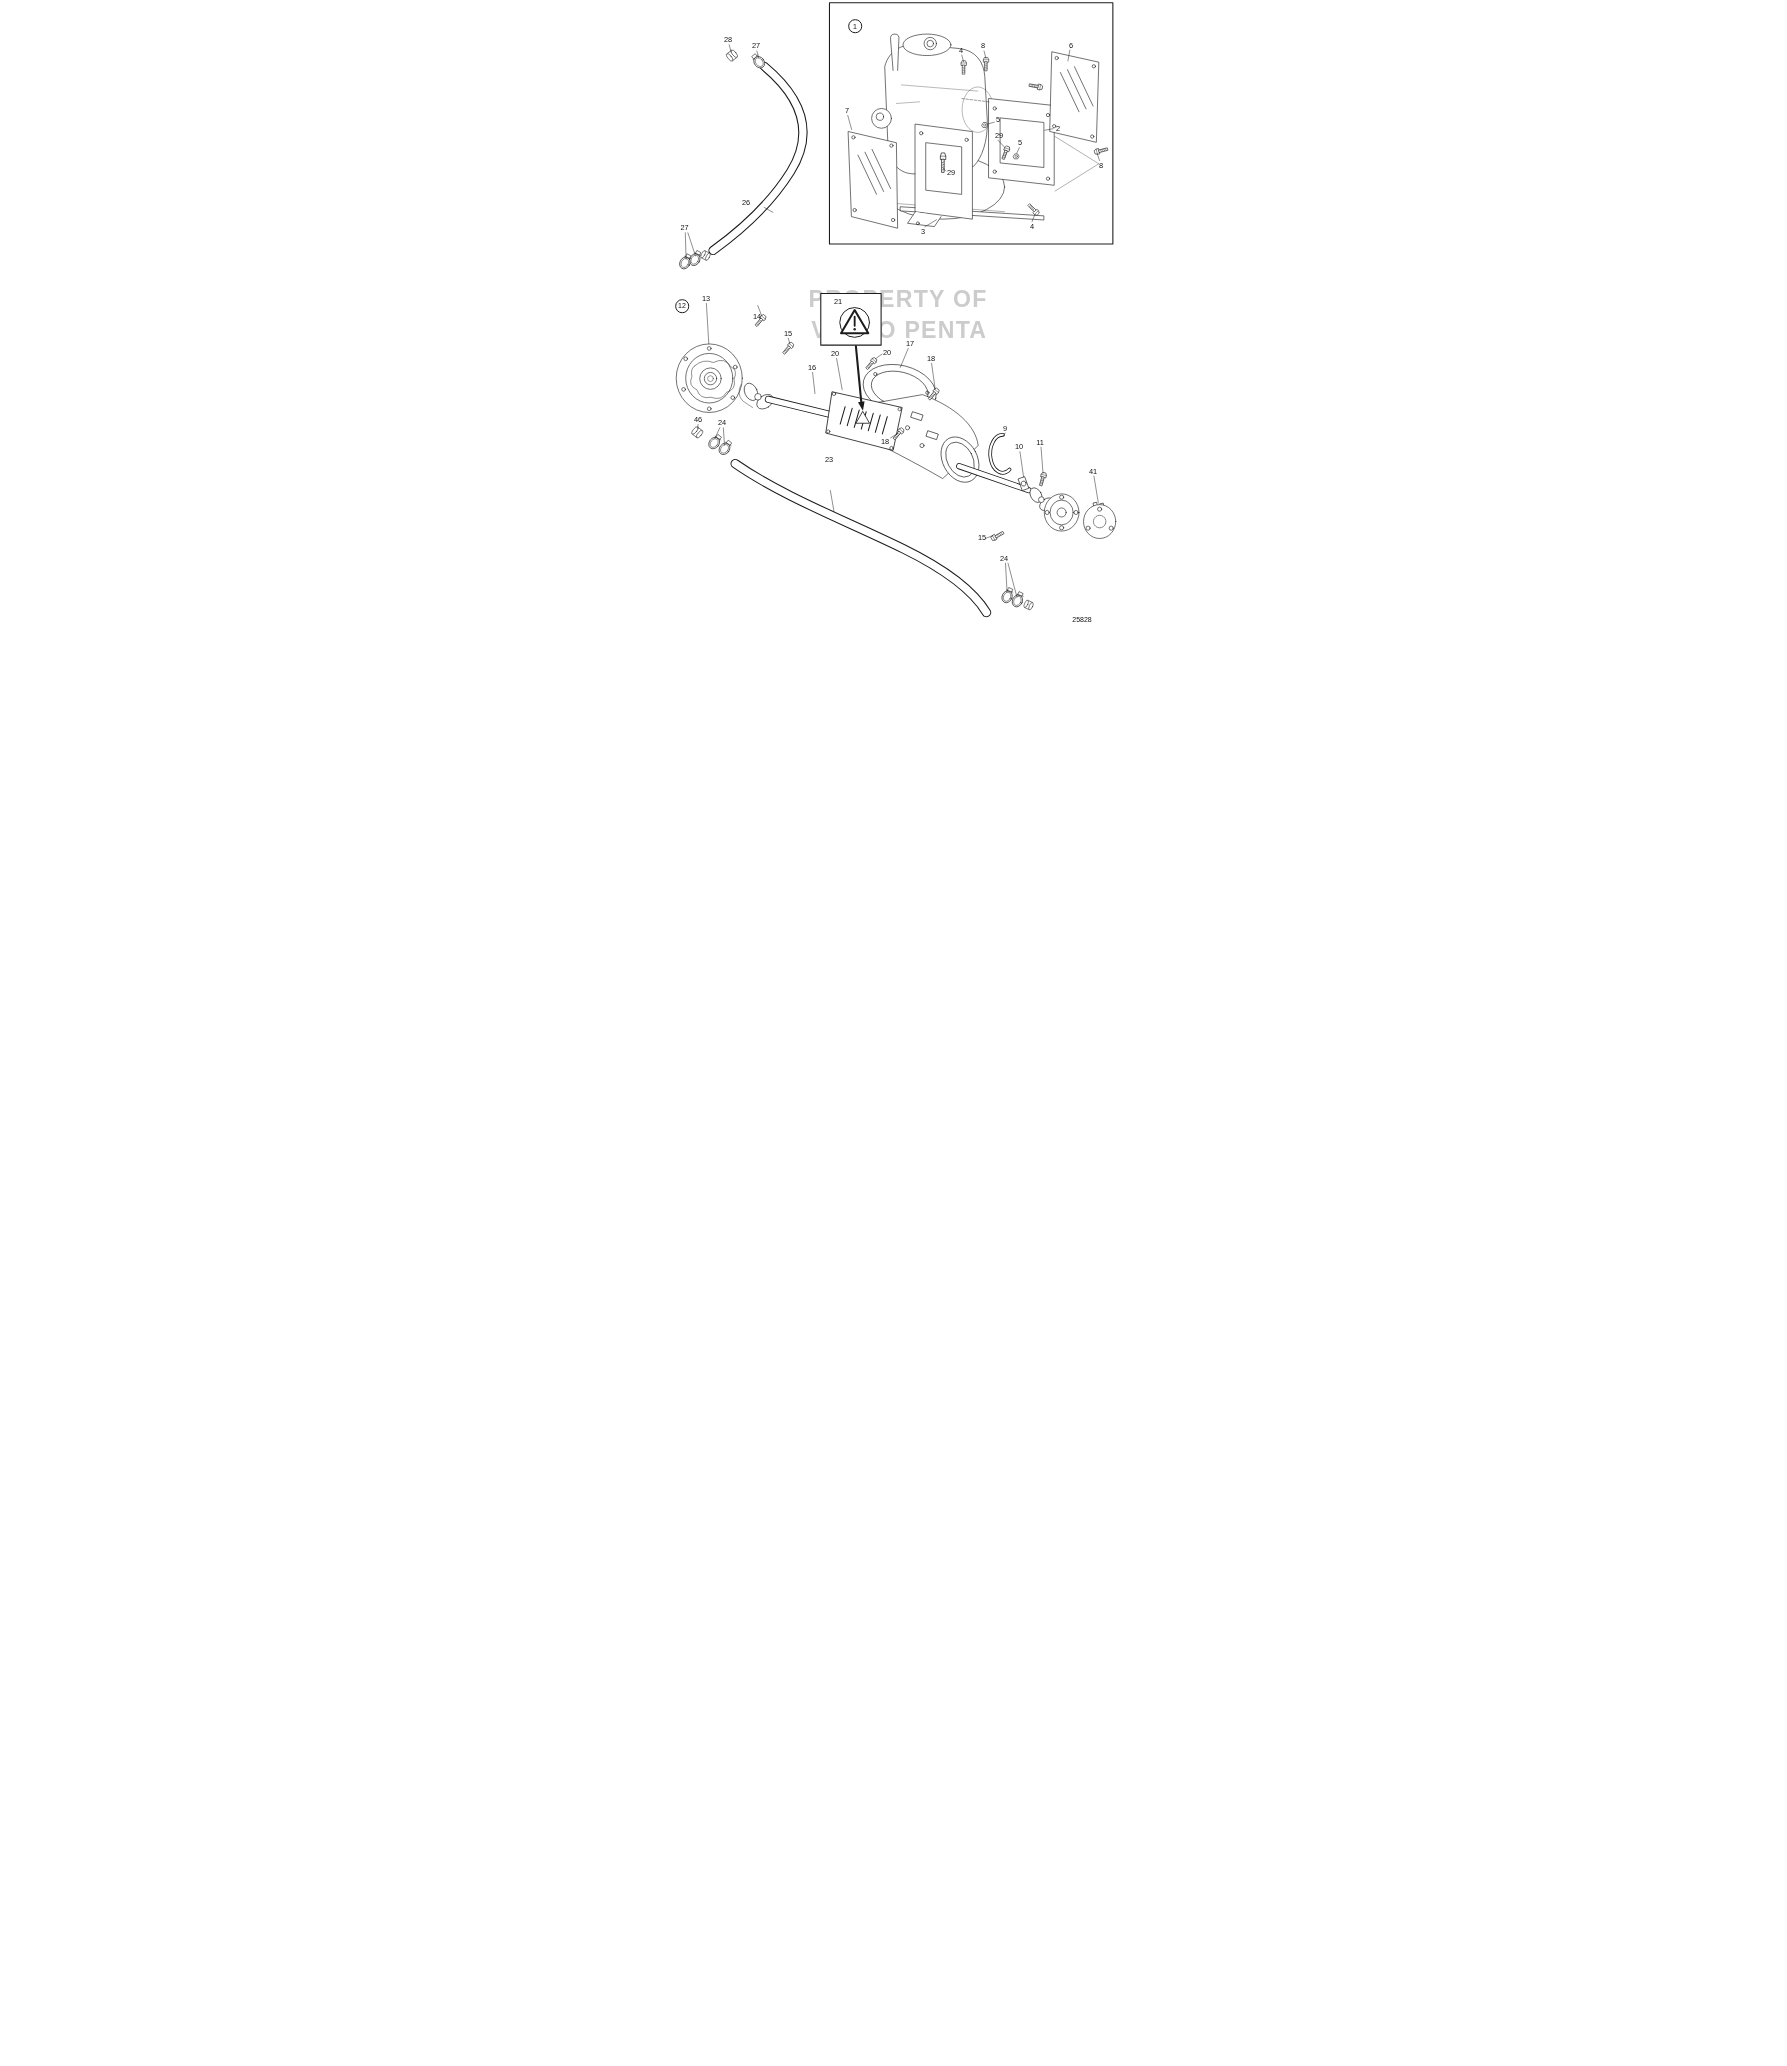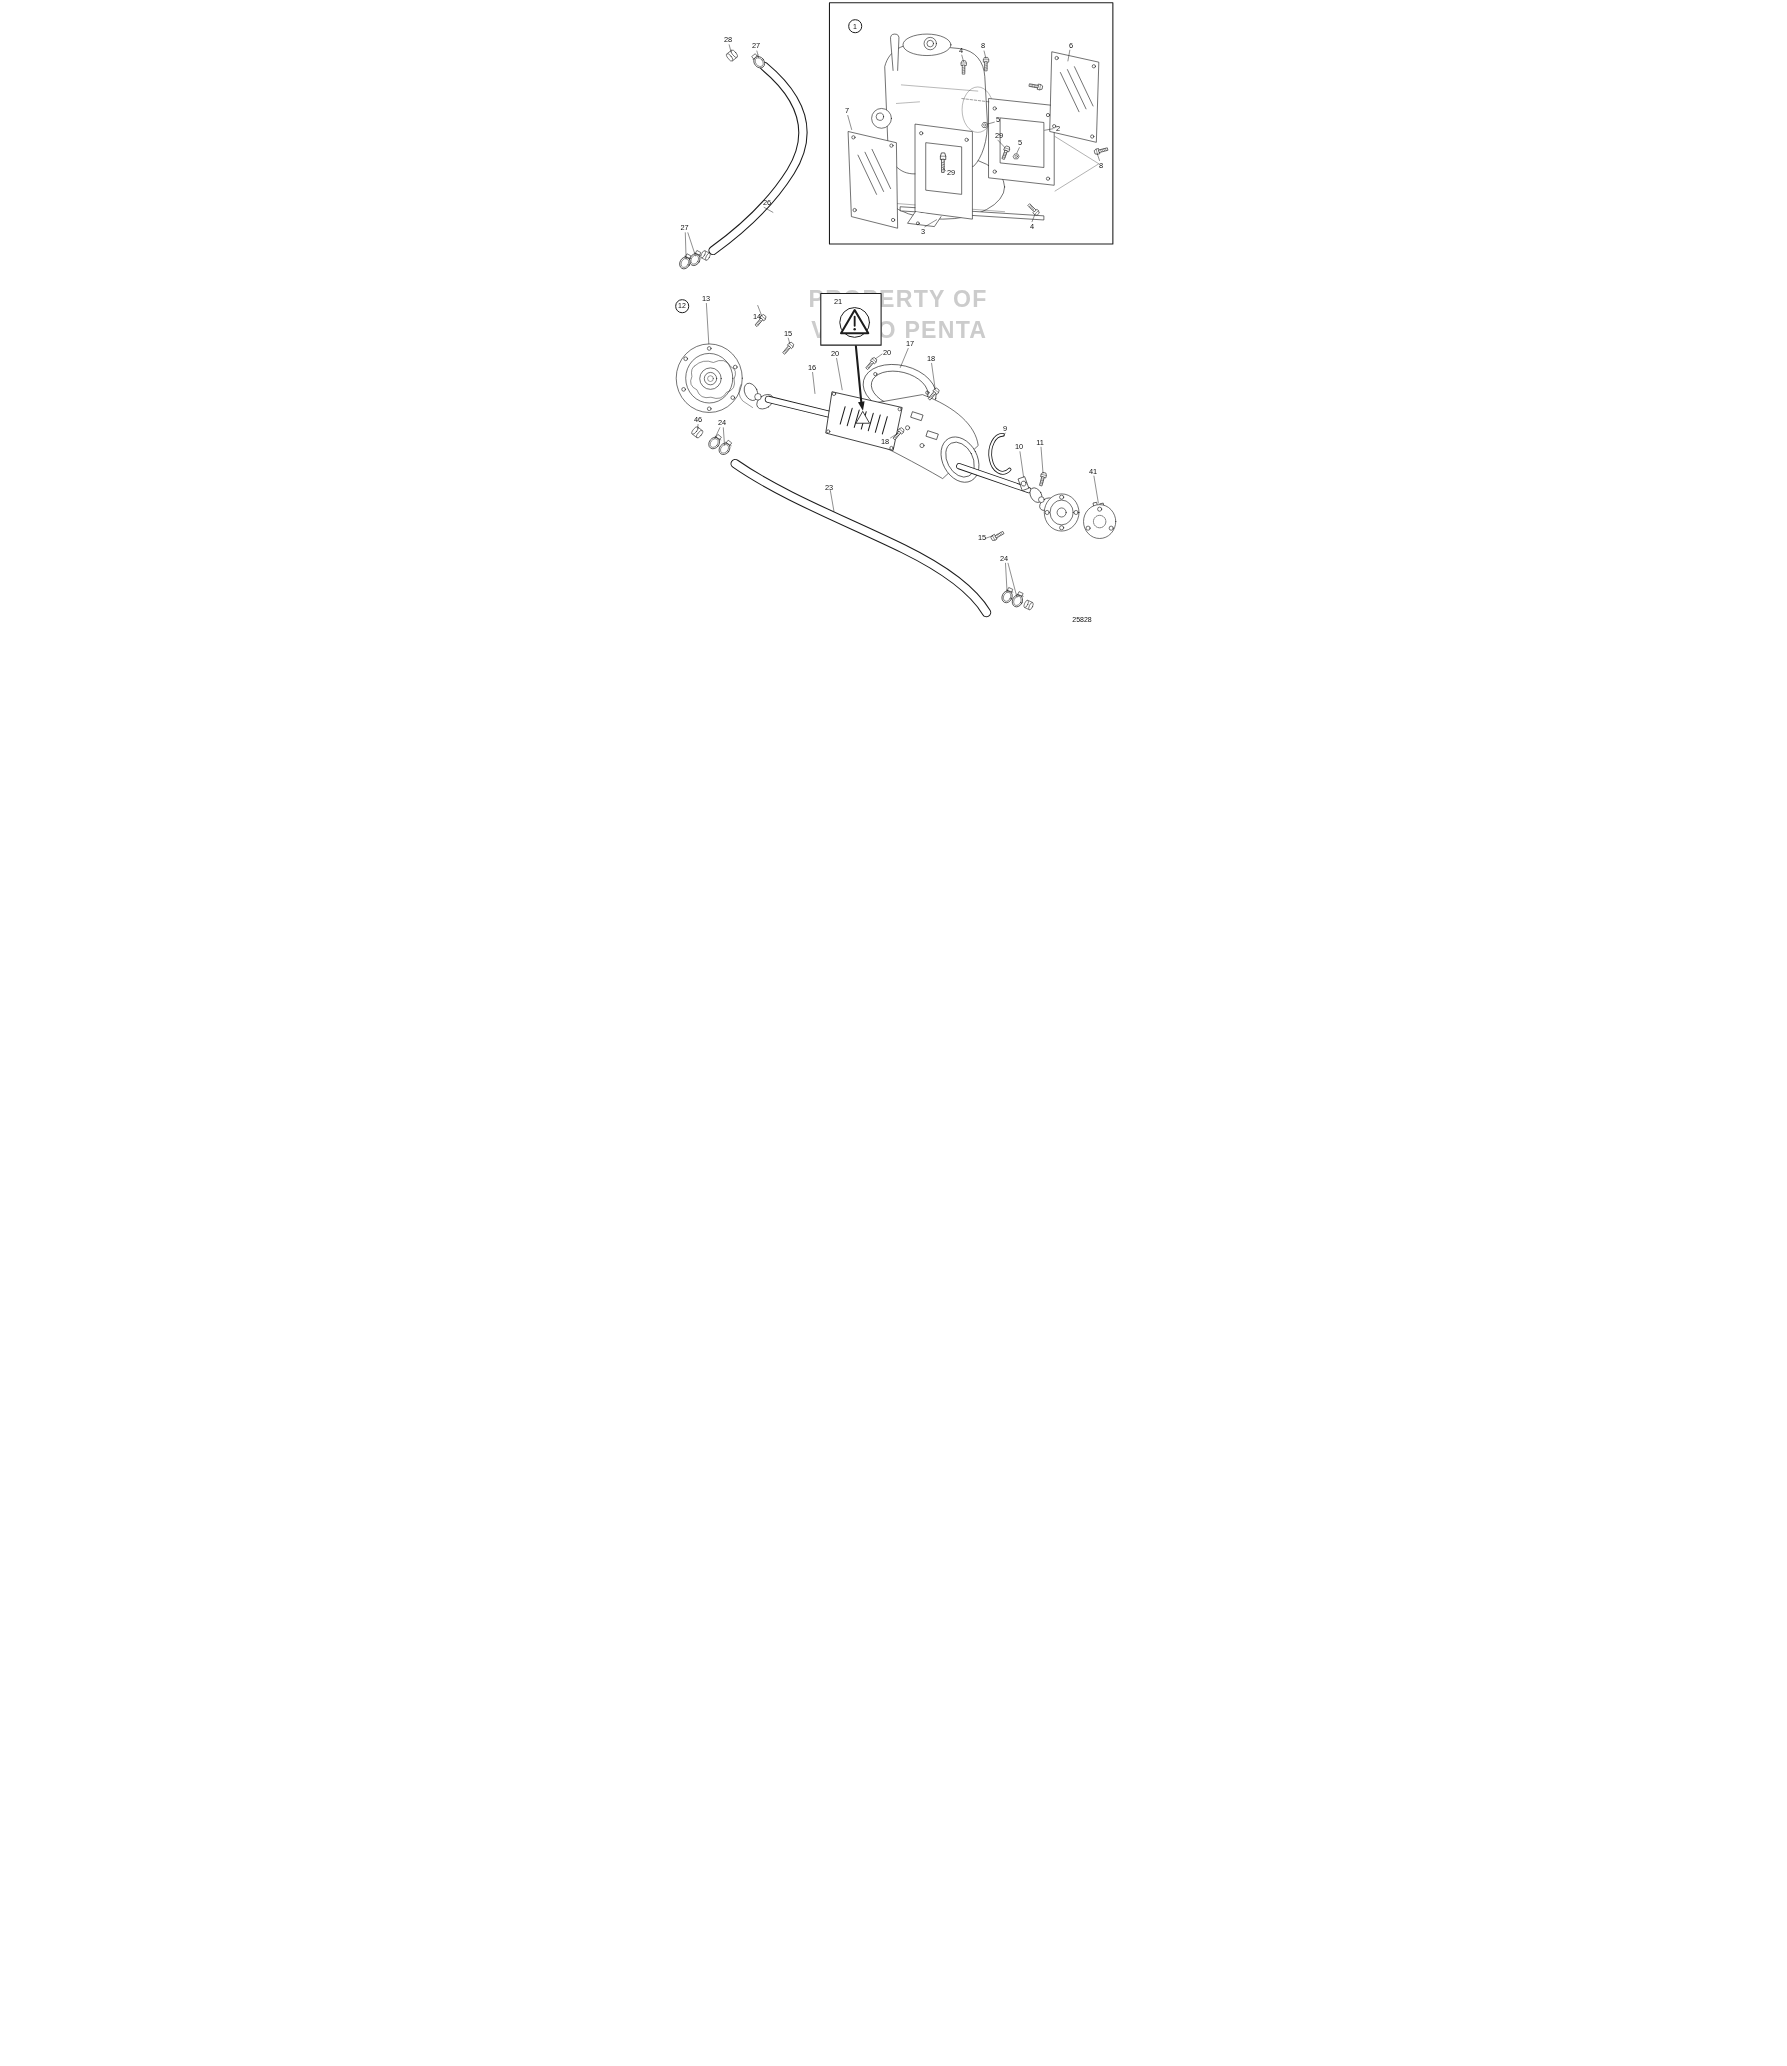--- a/index.html
+++ b/index.html
@@ -292,39 +292,39 @@
   <div class="callout" style="left:388px;top:128px">2</div>
   <div class="callout" style="left:329px;top:135px">29</div>
   <div class="callout" style="left:350px;top:142px">5</div>
   <div class="callout" style="left:431px;top:165px">8</div>
   <div class="callout" style="left:281px;top:172px">29</div>
   <div class="callout" style="left:253px;top:231px">3</div>
   <div class="callout" style="left:362px;top:226px">4</div>
 
   <div class="callout" style="left:58px;top:39px">28</div>
   <div class="callout" style="left:86px;top:45px">27</div>
-  <div class="callout" style="left:97px;top:202px">26</div>
+  <div class="callout" style="left:76px;top:202px">26</div>
   <div class="callout" style="left:14.5px;top:227px">27</div>
 
   <div class="callout" style="left:36px;top:298px">13</div>
   <div class="callout" style="left:87px;top:316px">14</div>
   <div class="callout" style="left:118px;top:333px">15</div>
   <div class="callout" style="left:165px;top:353px">20</div>
   <div class="callout" style="left:217px;top:352px">20</div>
   <div class="callout" style="left:240px;top:343px">17</div>
   <div class="callout" style="left:261px;top:358px">18</div>
   <div class="callout" style="left:142px;top:367px">16</div>
   <div class="callout" style="left:215px;top:441px">18</div>
   <div class="callout" style="left:335px;top:428px">9</div>
   <div class="callout" style="left:349px;top:446px">10</div>
   <div class="callout" style="left:370px;top:442px">11</div>
   <div class="callout" style="left:423px;top:471px">41</div>
   <div class="callout" style="left:28px;top:419px">46</div>
   <div class="callout" style="left:52px;top:422px">24</div>
-  <div class="callout" style="left:159px;top:487px">23</div>
+  <div class="callout" style="left:159px;top:459px">23</div>
   <div class="callout" style="left:312px;top:537px">15</div>
   <div class="callout" style="left:334px;top:558px">24</div>
 
   <div class="callout" style="left:168px;top:301px">21</div>
 
   <div class="drawing-number" style="left:412px;top:619px">25828</div>
 
 </div>
 
 

